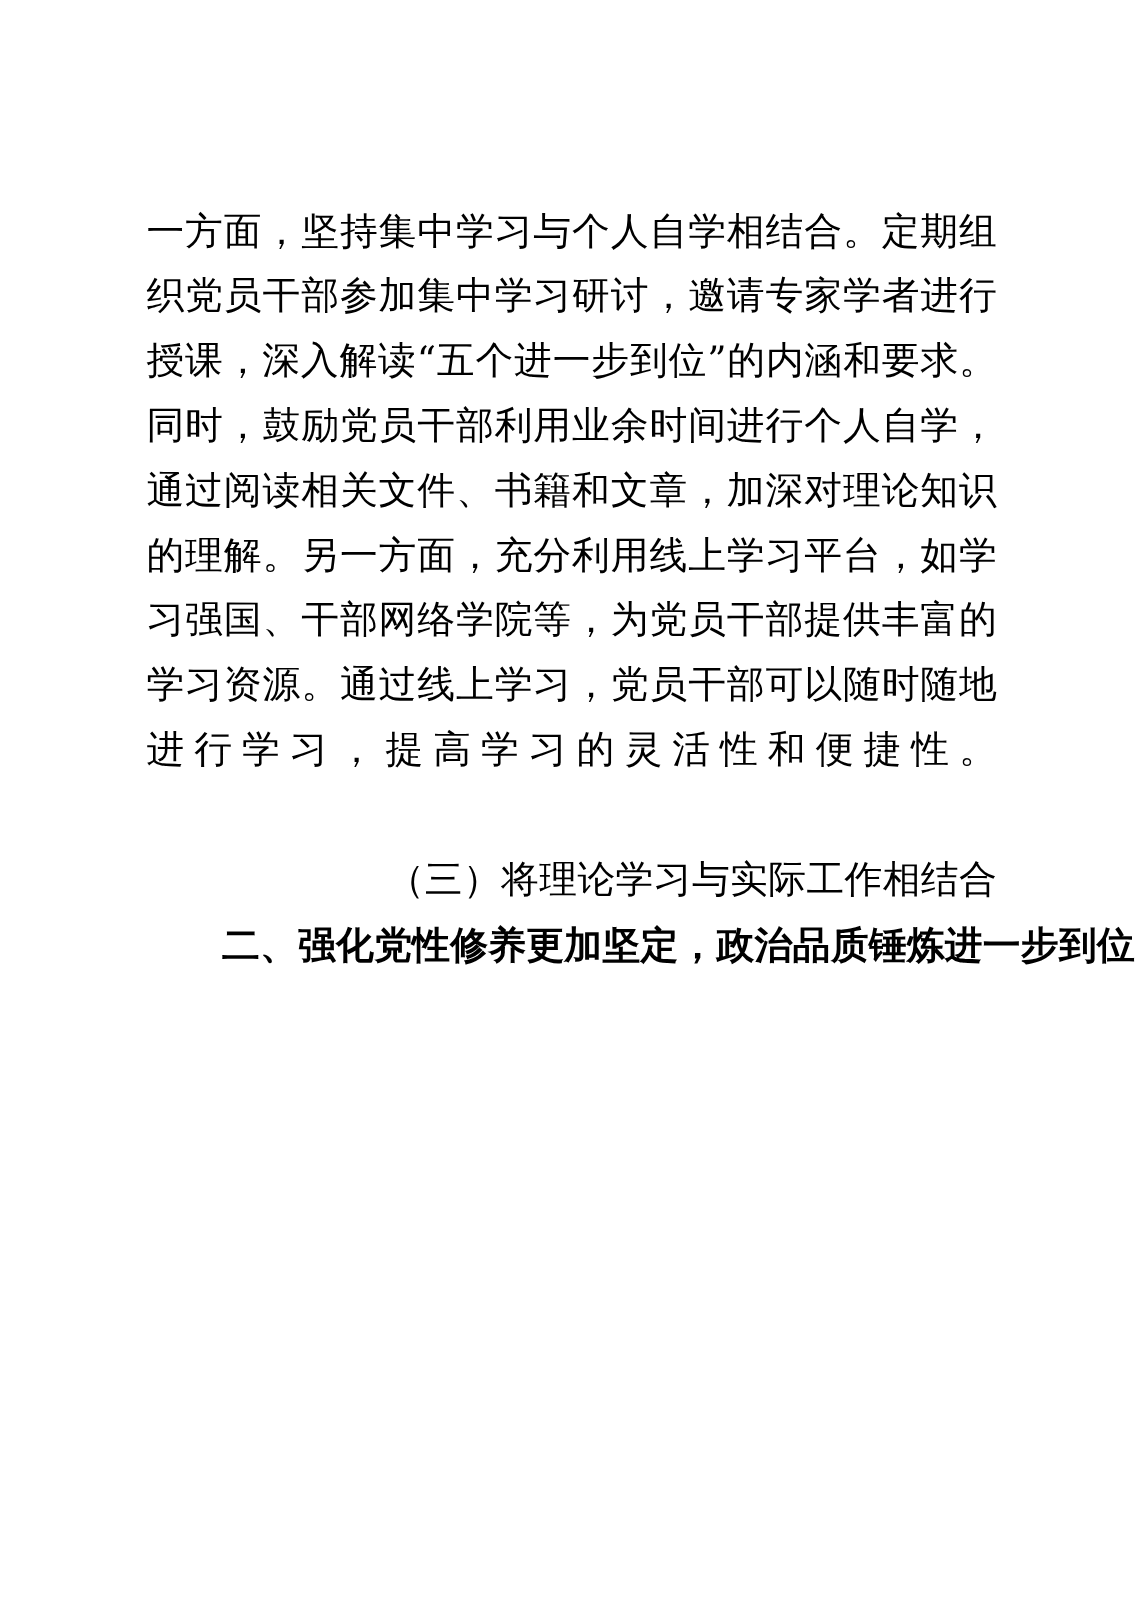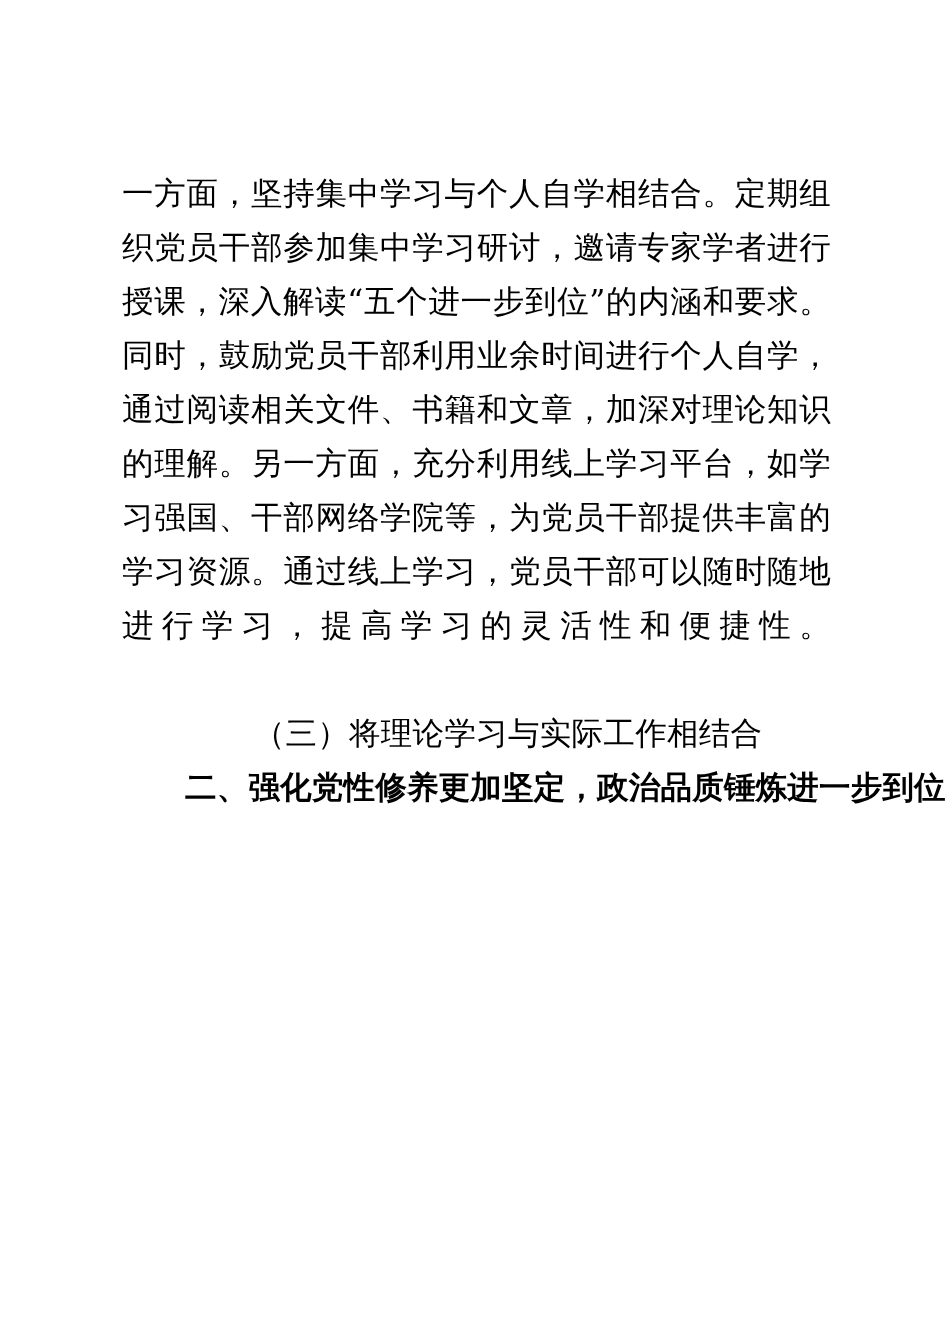--- a/index.html
+++ b/index.html
@@ -45,21 +45,21 @@
   .para::after {
     content: "";
     display: inline-block;
     width: 100%;
   }
   
   .subhead {
     font-family: "DejaVu Serif", "Liberation Serif", serif;
     font-size: 31.5px;
     line-height: 54px;
-    text-align: center;
+    text-align: right;
     text-indent: 63px;
     margin: 0;
     font-weight: 400;
     letter-spacing: 0.3px;
     white-space: nowrap;
   }
   
   .section-head {
     font-family: "Liberation Sans", "DejaVu Sans", sans-serif;
     font-size: 31.5px;

